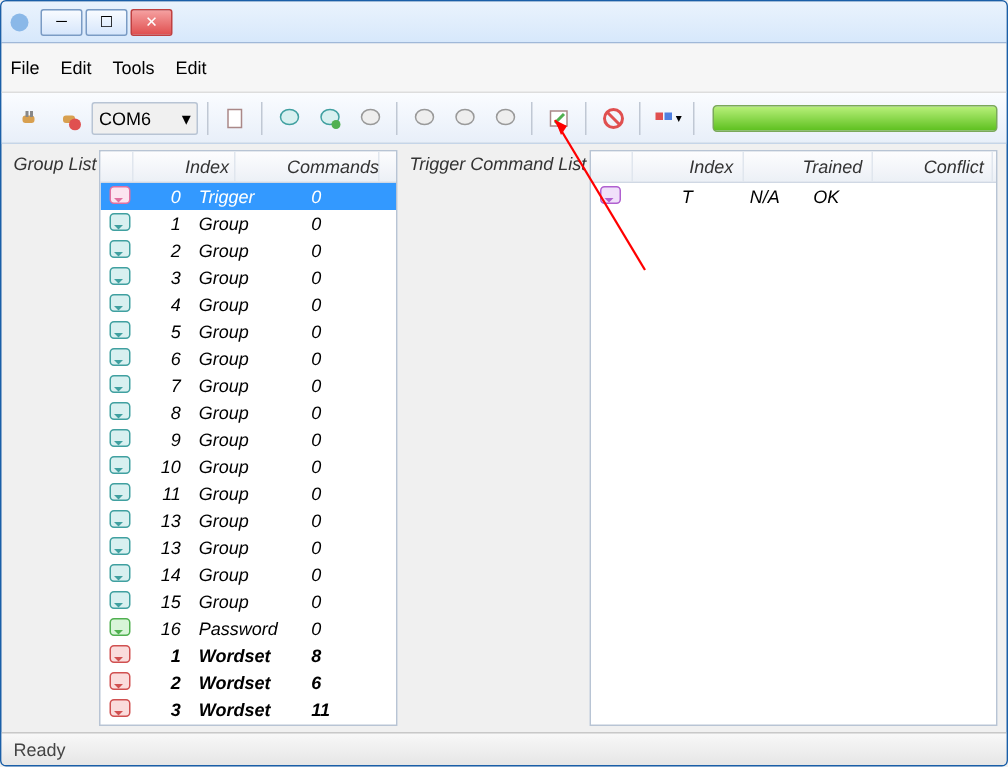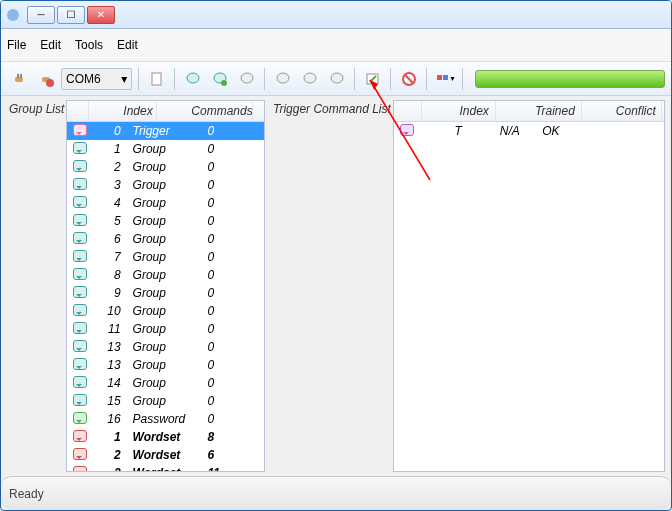--- a/index.html
+++ b/index.html
@@ -47,21 +47,21 @@
 .right .col-conflict { width: 52px; text-align: center; padding-right: 8px; }
 
 .row-icon { width: 14px; height: 12px; border-radius: 3px; border: 1px solid; display: inline-block; position: relative; }
 .row-icon::after { content: ''; position: absolute; left: 2px; bottom: -3px; border: 3px solid transparent; border-top-color: inherit; }
 .ri-pink { border-color: #e070a0; background: #fce4f0; }
 .ri-teal { border-color: #40a0a0; background: #d8f0f0; }
 .ri-green { border-color: #50b050; background: #d8f5d8; }
 .ri-red { border-color: #d05050; background: #fadcdc; }
 .ri-purple { border-color: #b060d0; background: #f0e0fa; }
 
-.statusbar { height: 34px; background: linear-gradient(#f8f8f8,#e6e6e6); border-top: 1px solid #c8c8c8; display: flex; align-items: center; padding: 0 8px; color: #444; border-radius: 10px; }
+.statusbar { height: 22px; background: linear-gradient(#f8f8f8,#e6e6e6); border-top: 1px solid #c8c8c8; display: flex; align-items: center; padding: 0 8px; color: #444; }
 
 .arrow-overlay { position: absolute; pointer-events: none; }
 </style>
 </head>
 <body>
 
 <div class="titlebar">
   <svg class="app-icon" viewBox="0 0 16 16">
       <circle cx="8" cy="8" r="6" fill="#8ab8e8"></circle>
     </svg>

